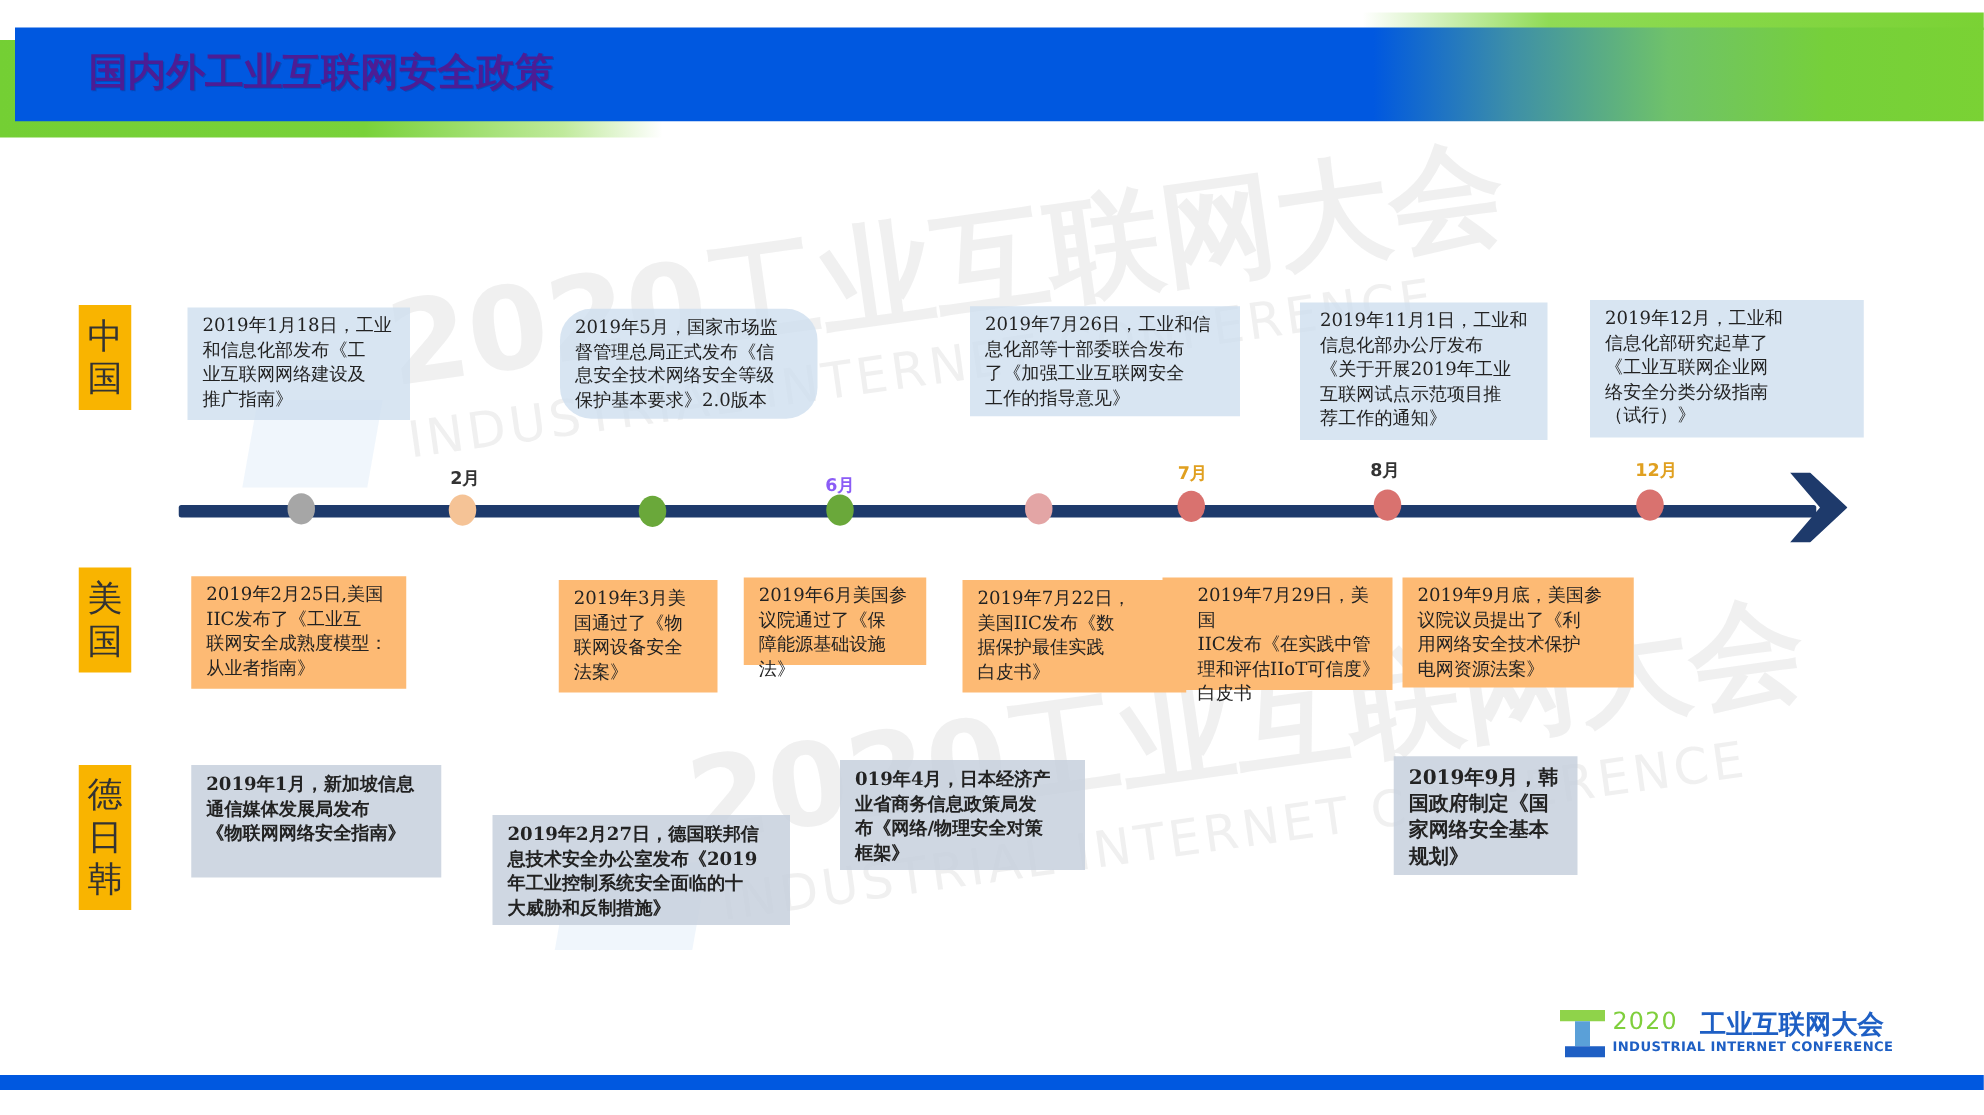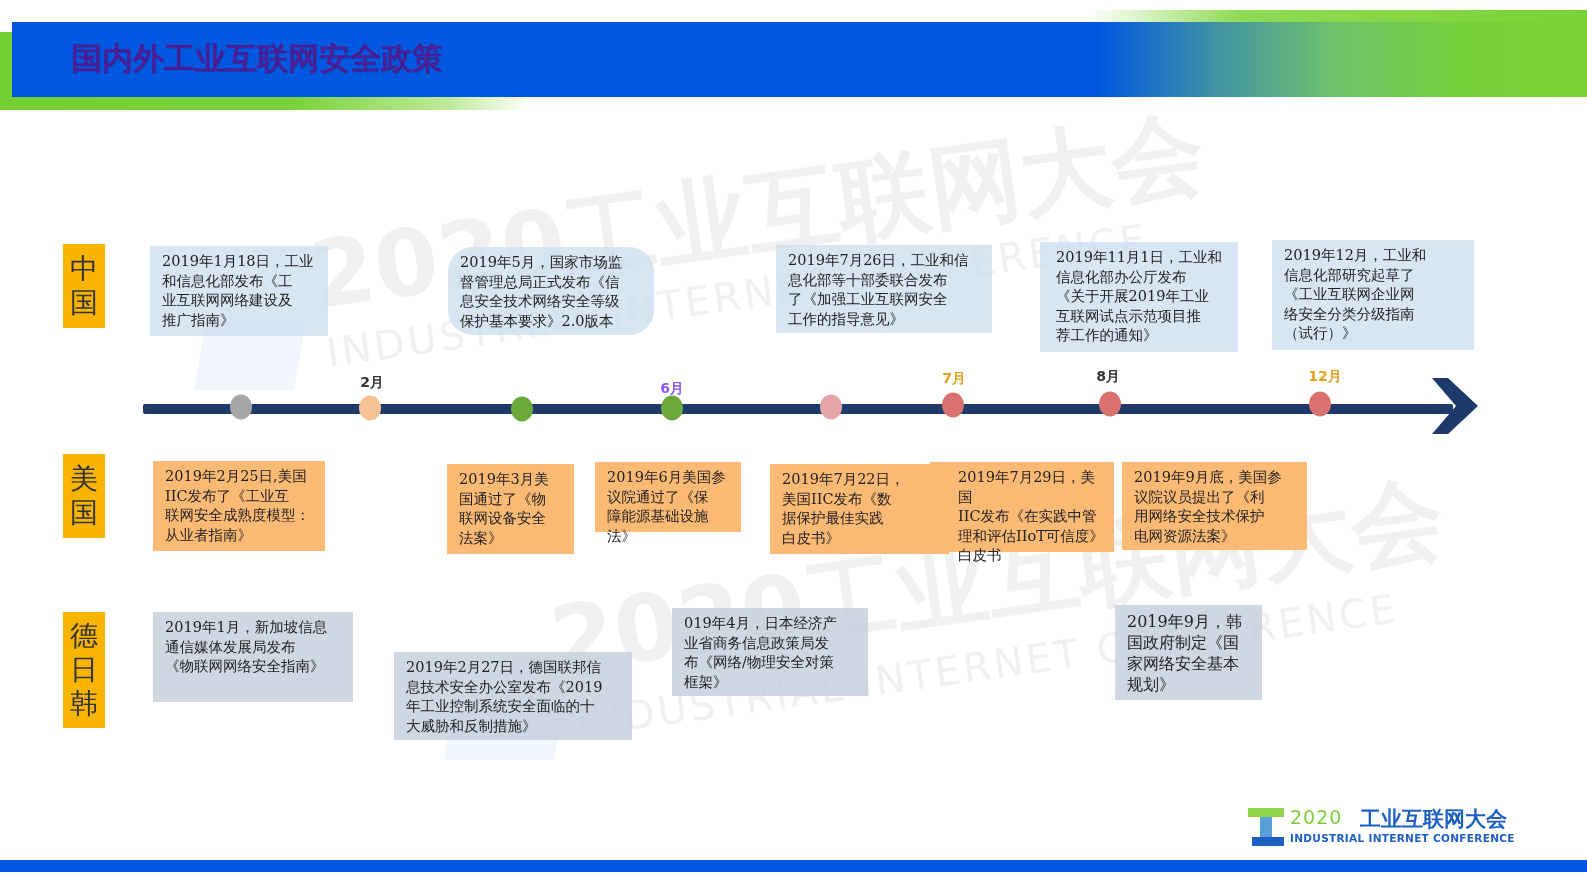--- a/index.html
+++ b/index.html
@@ -46,21 +46,21 @@
       font-size: 28px; color: #333; line-height: 34px;
     }
 
     
     .box {
       font-size: 14.5px; line-height: 19.5px; padding: 6px 10px 6px 12px; box-sizing: border-box;
       white-space: pre-wrap; color: #222;
     }
     .box.cn { background: rgba(205,222,238,0.78); }
     .box.us { background: #fdba74; }
-    .box.dj { background: rgba(196,206,220,0.82); }
+    .box.dj { background: rgba(196,206,220,0.82); font-weight: bold; }
 
     
     .tl-line { left: 143px; top: 404px; width: 1310px; height: 10px; background: #1e3a6b; border-radius: 2px; }
     .tl-arrow { left: 1432px; top: 378px; width: 46px; height: 56px; }
     .dot { width: 22px; height: 25px; border-radius: 50%; transform: translate(-50%, -50%); }
     .month { font-family: "DejaVu Sans", "Liberation Sans", sans-serif; font-size: 14px; font-weight: bold; transform: translateX(-50%); }
 
     
     .footer-bar { left: 0; top: 860px; width: 1587px; height: 12px; background: #0058e0; }
     .logo-wrap { left: 1248px; top: 806px; width: 280px; height: 40px; }
@@ -108,21 +108,21 @@
 保护基本要求》2.0版本</div>
 <div class="abs box cn" style="left:776px; top:245px; width:216px; height:88px;">2019年7月26日，工业和信
 息化部等十部委联合发布
 了《加强工业互联网安全
 工作的指导意见》</div>
 <div class="abs box cn" style="left:1040px; top:242px; width:198px; height:110px;padding-left:16px;">2019年11月1日，工业和
 信息化部办公厅发布
 《关于开展2019年工业
 互联网试点示范项目推
 荐工作的通知》</div>
-<div class="abs box cn" style="left:1272px; top:240px; width:202px; height:110px;">2019年12月，工业和
+<div class="abs box cn" style="left:1272px; top:240px; width:219px; height:110px;">2019年12月，工业和
 信息化部研究起草了
 《工业互联网企业网
 络安全分类分级指南
 （试行）》</div>
 
 <div class="abs tl-line"></div>
 <svg class="abs tl-arrow" viewBox="0 0 46 56">
   <polygon points="0,0 16,0 46,28 16,56 0,56 24,28" fill="#1e3a6b"></polygon>
 </svg>
 

